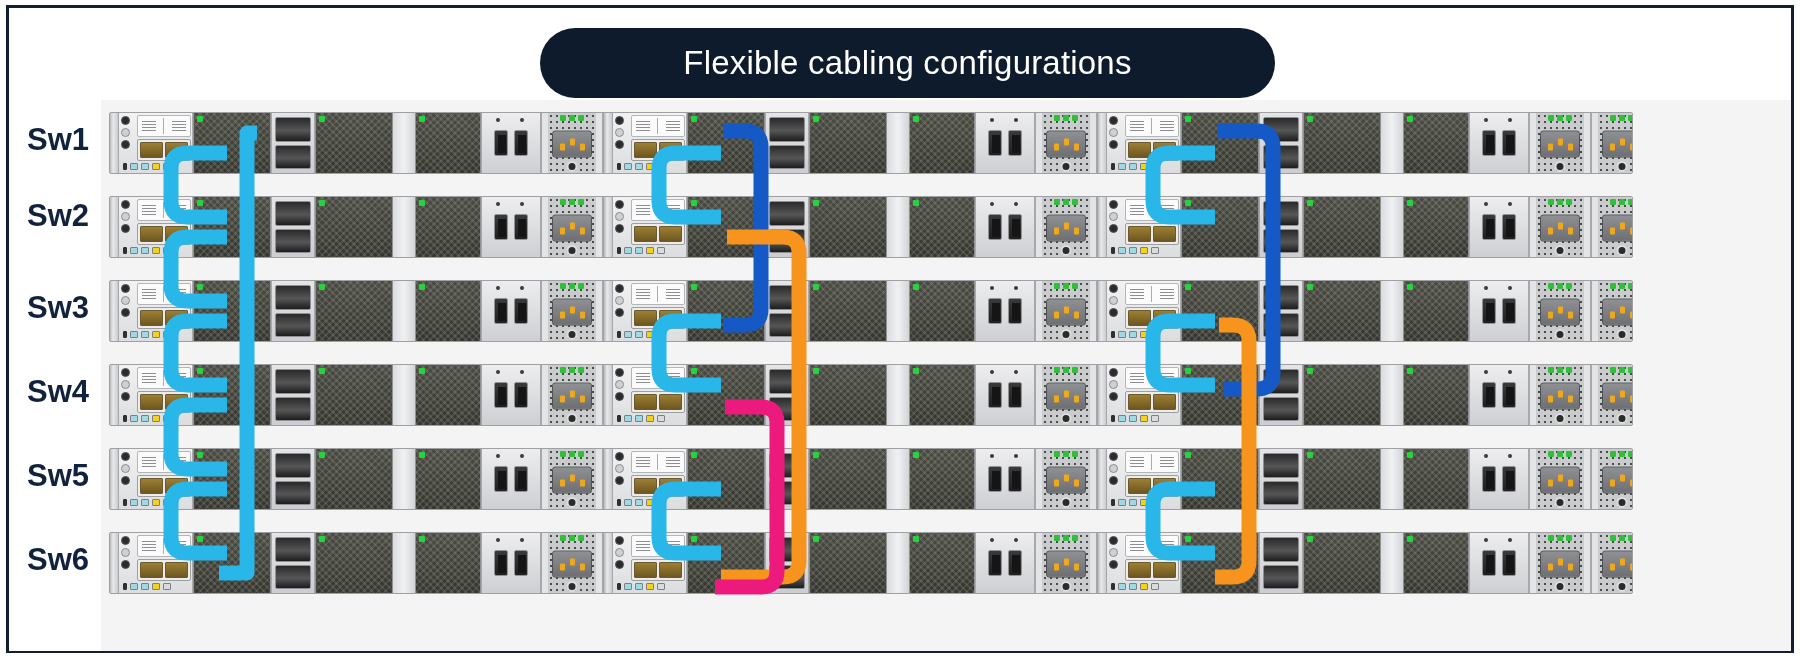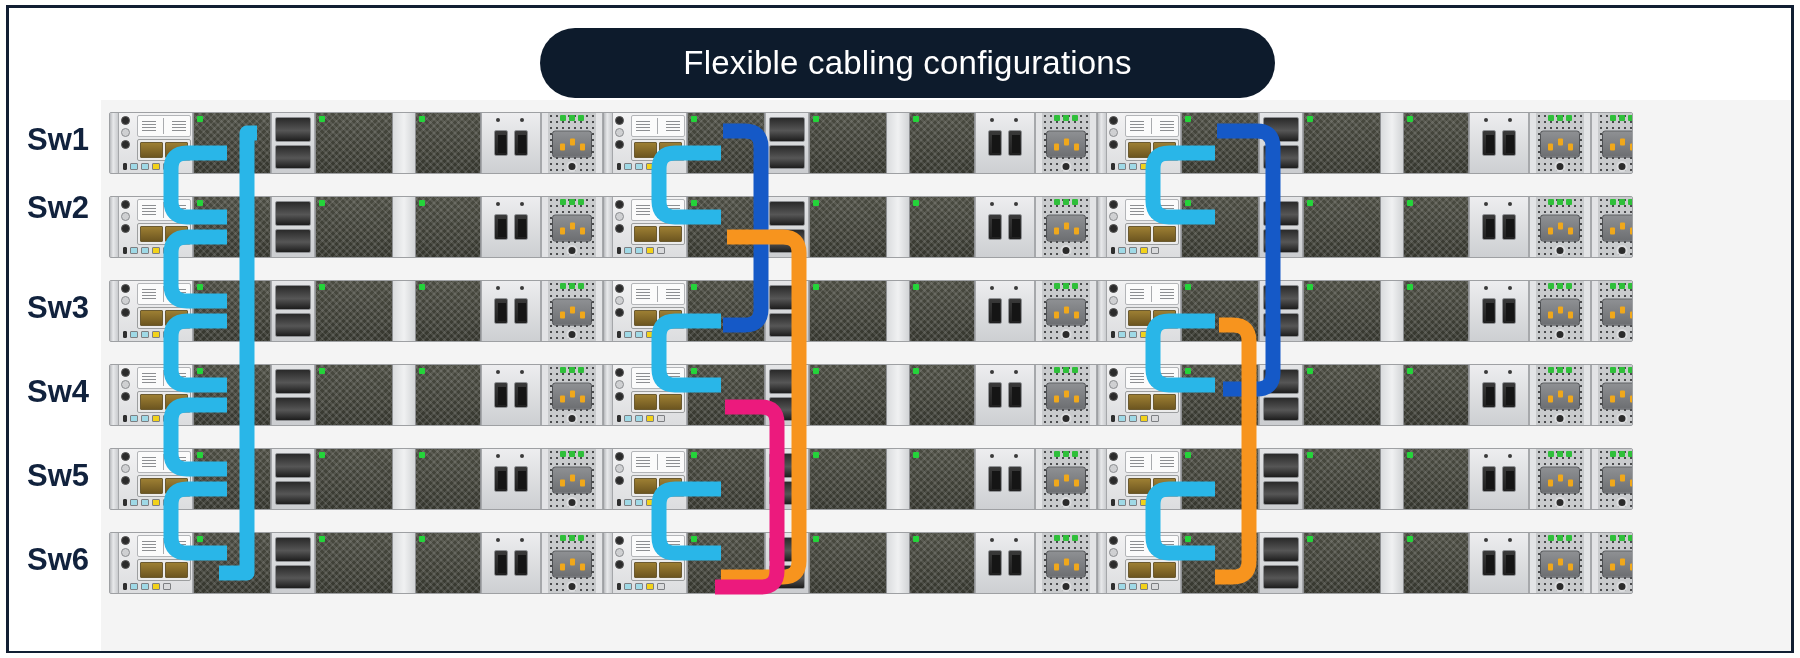--- a/index.html
+++ b/index.html
@@ -130,21 +130,21 @@
 <div id="frame">
 
   <div id="title-banner">
     <span class="txt">Flexible cabling configurations</span>
   </div>
 
   <div id="diagram">
     <div id="rack-bg"></div>
 
     <div class="row-label" style="top:20px">Sw1</div>
-    <div class="row-label" style="top:88px">Sw2</div>
+    <div class="row-label" style="top:96px">Sw2</div>
     <div class="row-label" style="top:188px">Sw3</div>
     <div class="row-label" style="top:272px">Sw4</div>
     <div class="row-label" style="top:356px">Sw5</div>
     <div class="row-label" style="top:440px">Sw6</div>
 
     <div id="switches">
         <div class="switch" style="left:100px; top:12px; width:536px;">
         <span class="sw-rail"></span>
         <div class="mgmt">
       <div class="btns">

